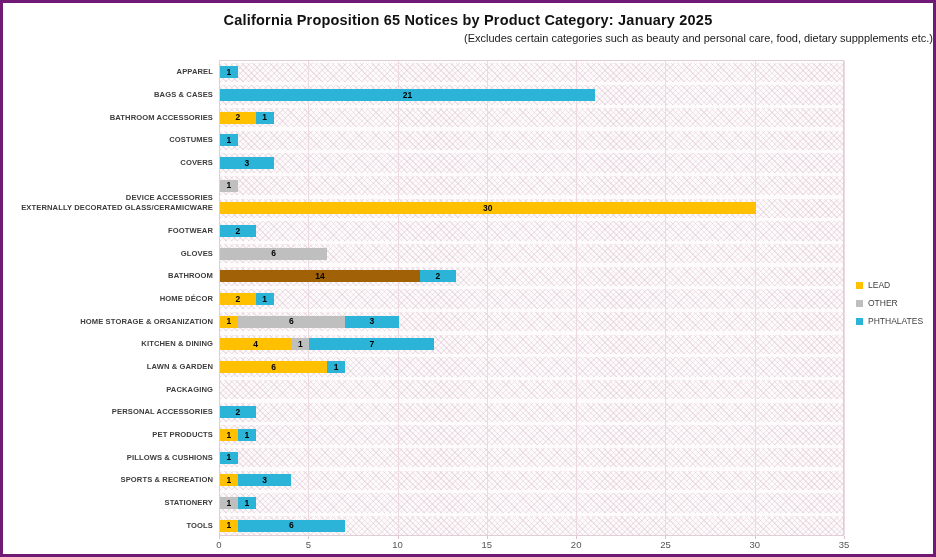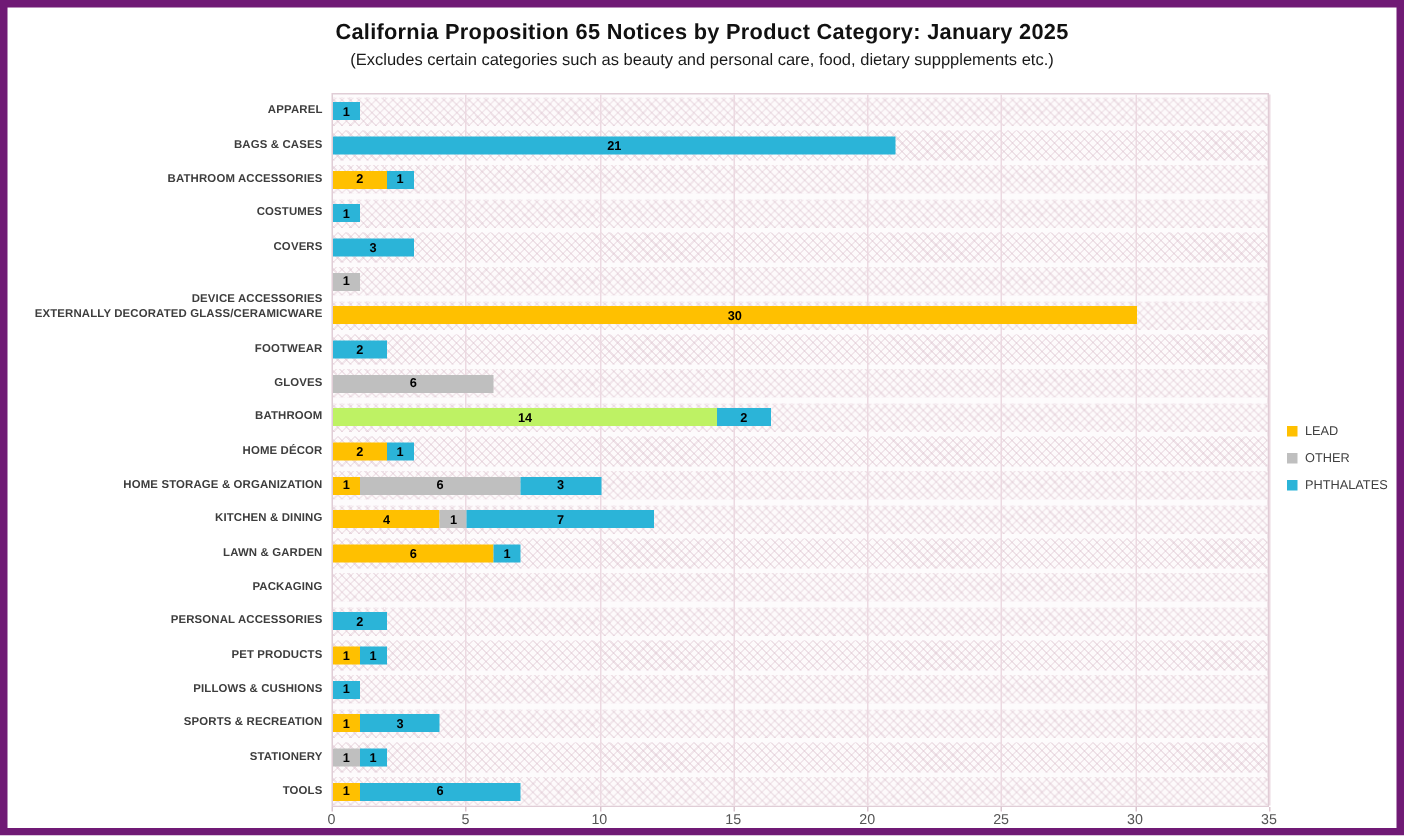--- a/index.html
+++ b/index.html
@@ -1,33 +1,33 @@
 <!DOCTYPE html>
 <html><head>
 <meta charset="utf-8">
 <style>
   html,body{margin:0;padding:0;background:#fff;}
   *{box-sizing:border-box;}
   .chart-root{
     position:relative;
     width:936px;height:557px;
     background:#ffffff;
-    border:5px solid #701a75;
+    border:3px solid #701a75;
     font-family:"Liberation Sans", sans-serif;
     overflow:hidden;
   }
   .chart-title{
     position:absolute;left:0;top:9px;width:100%;
     text-align:center;
     font-size:14.5px;font-weight:bold;color:#111;
     letter-spacing:.2px;
   }
   .chart-subtitle{
     position:absolute;left:0;top:29px;width:100%;
-    text-align:center;
+    text-align:right;
     font-size:11px;color:#1a1a1a;
   }
   .plot-area{
     position:absolute;
     left:216px;top:57px;width:625px;height:476px;
     background:#fdfbfc;
     border:1px solid #e0cdd6;
   }
   .row-band{
     position:absolute;left:0;width:100%;
@@ -181,21 +181,21 @@
         <div class="bar-seg" style="width: 35.7143px; background: rgb(43, 180, 216);">
           <span class="bar-value">2</span>
         </div>
       </div>
       <div class="bar-row" style="top: 186.667px;">
         <div class="bar-seg" style="width: 107.143px; background: rgb(191, 191, 191);">
           <span class="bar-value">6</span>
         </div>
       </div>
       <div class="bar-row" style="top: 209.333px;">
-        <div class="bar-seg" style="width: 256px; background: #bef264;">
+        <div class="bar-seg" style="width: 200px; background: #a16207;">
           <span class="bar-value">14</span>
         </div>
         <div class="bar-seg" style="width: 35.7143px; background: rgb(43, 180, 216);">
           <span class="bar-value">2</span>
         </div>
       </div>
       <div class="bar-row" style="top: 232px;">
         <div class="bar-seg" style="width: 35.7143px; background: rgb(255, 192, 0);">
           <span class="bar-value">2</span>
         </div>

